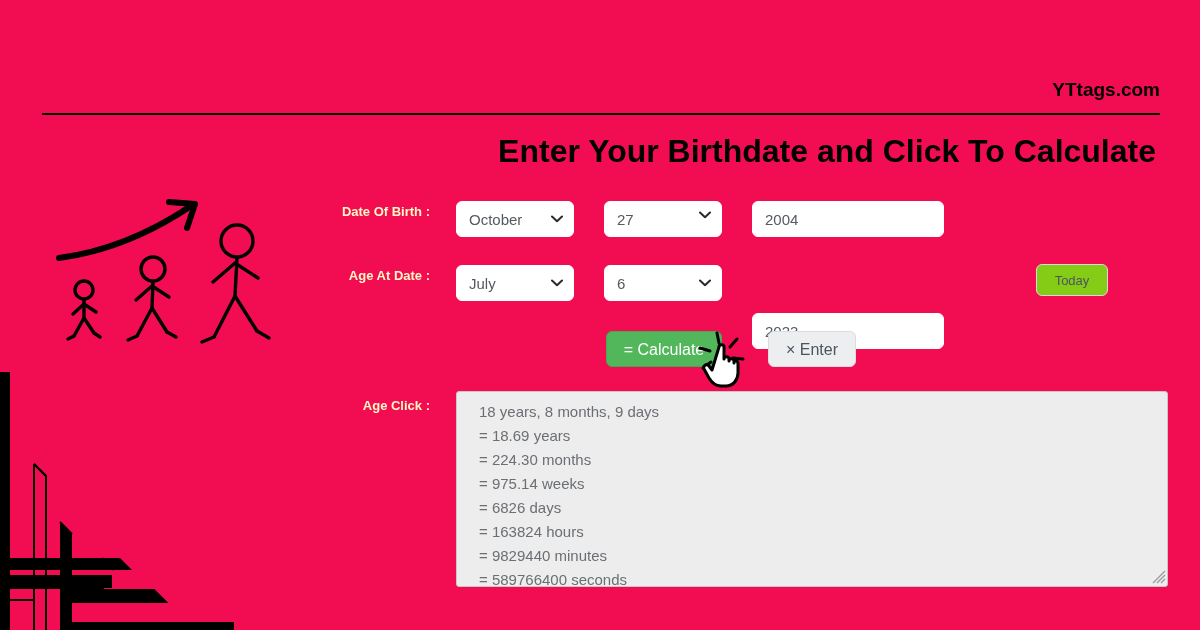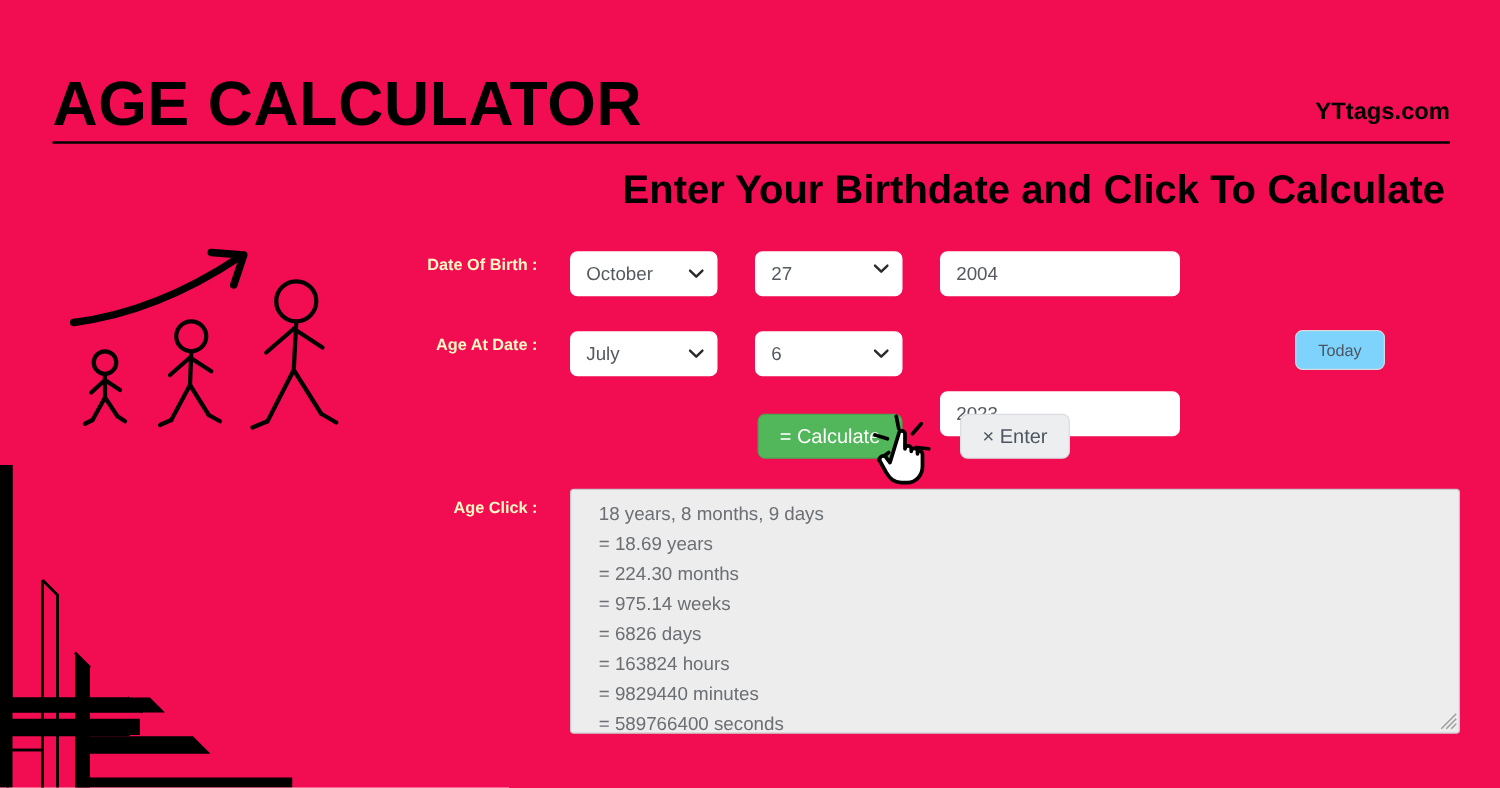--- a/index.html
+++ b/index.html
@@ -140,21 +140,21 @@
     box-sizing: border-box;
     font-family: "Liberation Sans", sans-serif;
     border-radius: 6px;
     cursor: pointer;
     white-space: nowrap;
     text-align: center;
   }
   .btn-today {
     left: 1036px; top: 264px;
     width: 72px; height: 32px;
-    background: #7dd3fc;
+    background: #84cc16;
     border: 1px solid #d6d9dd;
     color: #4c5560;
     font-size: 13px;
     line-height: 30px;
   }
   .btn-calc {
     left: 606px; top: 331px;
     width: 116px; height: 36px;
     background: #52b65b;
     border: 1px solid #48a551;
@@ -264,21 +264,20 @@
       <path d="M92 146 L83 150 M122 142 L131 147"></path>
 
       <circle cx="192" cy="51" r="16"></circle>
       <path d="M192 68 L190 106"></path>
       <path d="M190 73 L168 92 M190 73 L213 88"></path>
       <path d="M190 106 L169 147 M190 106 L212 141"></path>
       <path d="M169 147 L157 152 M212 141 L224 148"></path>
     </g>
   </svg>
 
-  <div class="title">AGE CALCULATOR</div>
   <div class="brand">YTtags.com</div>
   <div class="rule"></div>
   <div class="subtitle">Enter Your Birthdate and Click To Calculate</div>
 
   <div class="form-label lbl-dob">Date Of Birth :</div>
 
   <div class="selwrap sel-month-1">
     <select class="fld" style="position:absolute;left:0;top:0;width:118px;">
       <option>October</option>
     </select>

